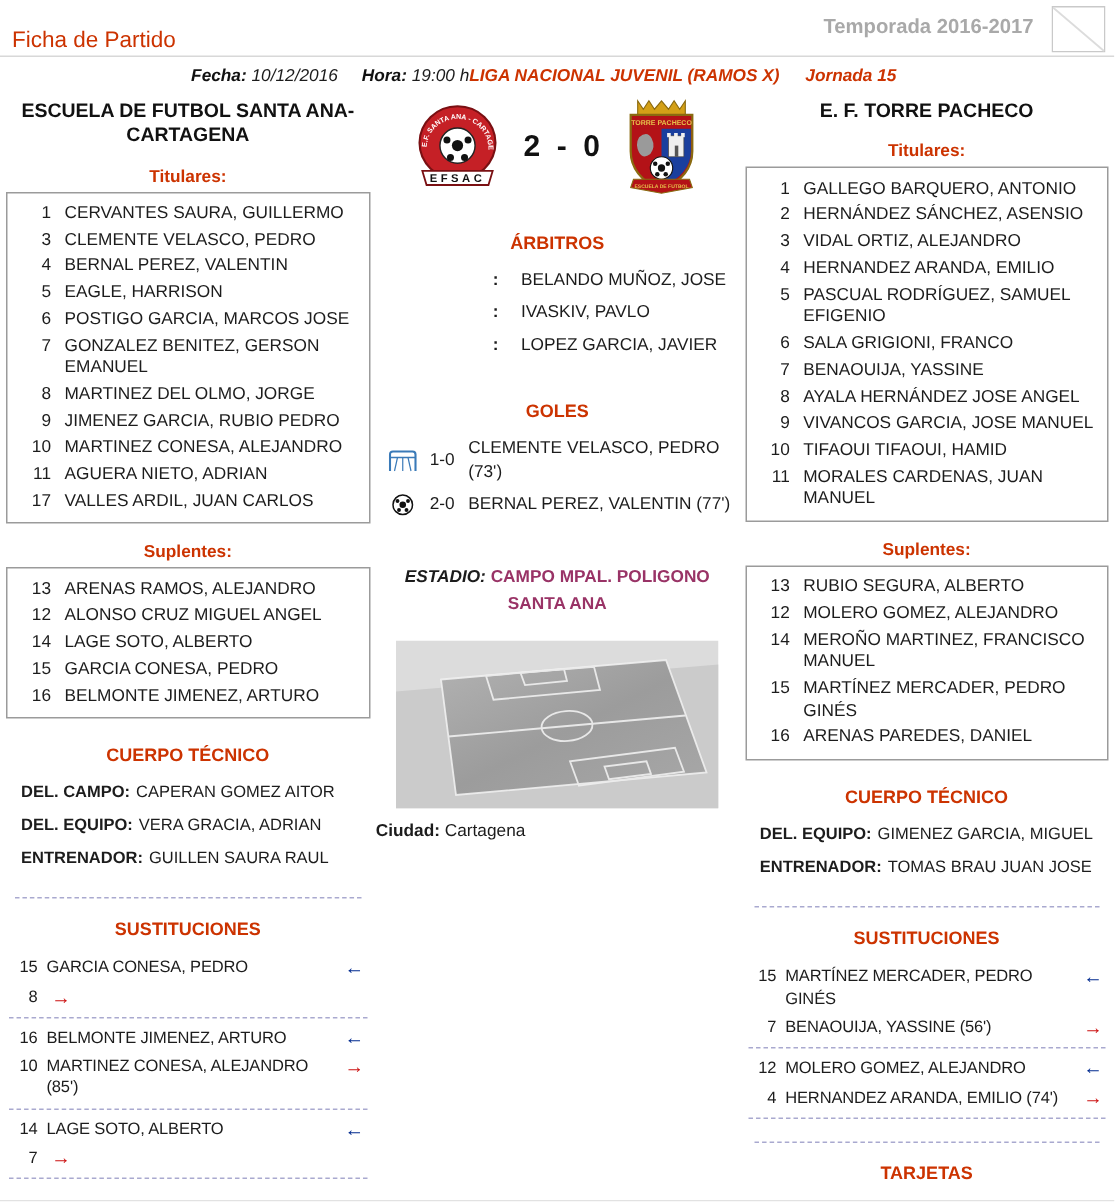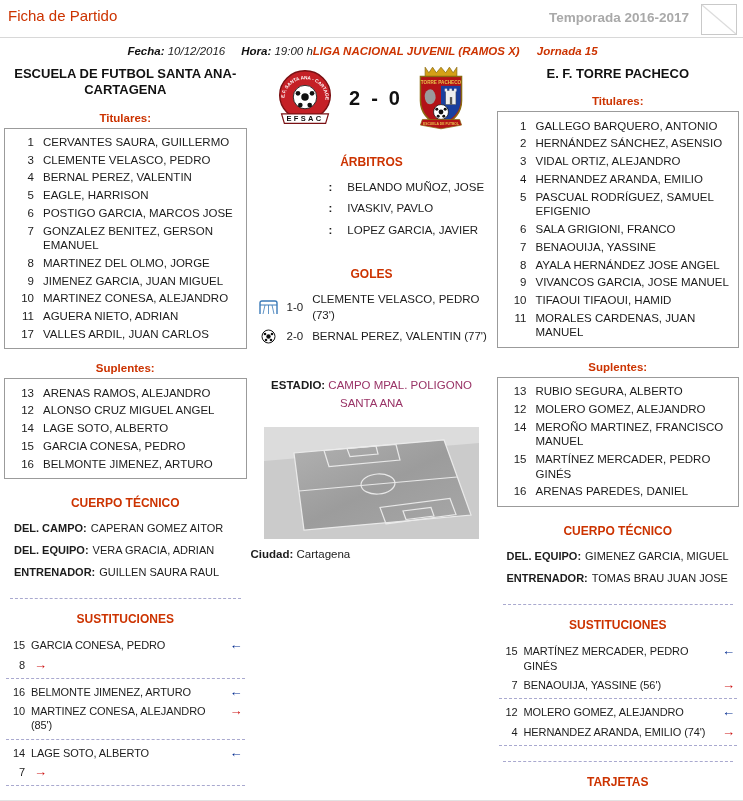--- a/index.html
+++ b/index.html
@@ -1,20 +1,20 @@
 <!DOCTYPE html>
 <html lang="es"><head>
 <meta charset="utf-8">
 <style>
   html,body{margin:0;padding:0;background:#fff;}
   body{font-family:"Liberation Sans","DejaVu Sans",sans-serif;color:#1c1c1c;}
   .page{width:743px;height:801px;position:relative;overflow:hidden;border-bottom:1px solid #e2e2e2;box-sizing:border-box;}
 
   
-  .hdr{display:flex;justify-content:space-between;align-items:flex-start;padding:4px 6px 2px 8px;border-bottom:1px solid #d8d8d8;}
+  .hdr{display:flex;justify-content:space-between;align-items:flex-end;padding:4px 6px 2px 8px;border-bottom:1px solid #d8d8d8;}
   .hdr-title{color:#cc3300;font-size:15px;padding-top:3px;}
   .hdr-right{display:flex;align-items:flex-start;gap:12px;}
   .season{color:#a9a9a9;font-weight:bold;font-size:13.5px;padding-top:6px;}
   .corner-box{width:36px;height:31px;display:block;}
 
   .info-row{display:flex;justify-content:center;align-items:center;padding:7px 28px 0 10px;font-size:11.5px;font-style:italic;}
   .info-left b,.info-row b{color:#111;}
   .liga{color:#cc3300;font-weight:bold;font-size:11.5px;}
   .liga .jornada{margin-left:14px;}
 
@@ -52,22 +52,22 @@
   .ref-row{display:flex;gap:15px;line-height:1.85;}
   .ref-colon{font-weight:bold;flex:none;}
   .goals{font-size:11.5px;margin-top:4px;padding-left:8px;}
   .goal-row{display:flex;align-items:center;gap:9px;padding:2.5px 0;line-height:1.4;}
   .gicon{width:19px;height:15px;flex:none;position:relative;}
   .gicon svg{position:absolute;left:0;top:0;display:none;}
   .gicon.goal-icon svg.i-goal{display:block;}
   .gicon.ball-icon svg.i-ball{display:block;}
   .goal-score{flex:none;}
   .estadio{text-align:center;font-size:11.5px;margin-top:30px;line-height:1.55;padding:0 16px;}
-  .estadio .lbl{font-weight:bold;}
-  .estadio .val{color:#993366;}
+  .estadio .lbl{font-weight:bold;font-style:italic;}
+  .estadio .val{color:#993366;font-weight:bold;}
   .field{margin:14px auto 0 auto;width:215px;height:112px;display:block;}
   .ciudad{text-align:left;font-size:11.5px;margin-top:9px;}
   .ciudad .lbl{font-weight:bold;}
 </style>
 </head>
 <body>
 
 <div class="page">
 
   <div class="hdr">
@@ -133,21 +133,21 @@
             <span class="r-name">GONZALEZ BENITEZ, GERSON EMANUEL</span>
           </div>
 
           <div class="r-row">
             <span class="r-num">8</span>
             <span class="r-name">MARTINEZ DEL OLMO, JORGE</span>
           </div>
 
           <div class="r-row">
             <span class="r-num">9</span>
-            <span class="r-name">JIMENEZ GARCIA, JUAN MIGUEL</span>
+            <span class="r-name">JIMENEZ GARCIA, RUBIO PEDRO</span>
           </div>
 
           <div class="r-row">
             <span class="r-num">10</span>
             <span class="r-name">MARTINEZ CONESA, ALEJANDRO</span>
           </div>
 
           <div class="r-row">
             <span class="r-num">11</span>
             <span class="r-name">AGUERA NIETO, ADRIAN</span>

